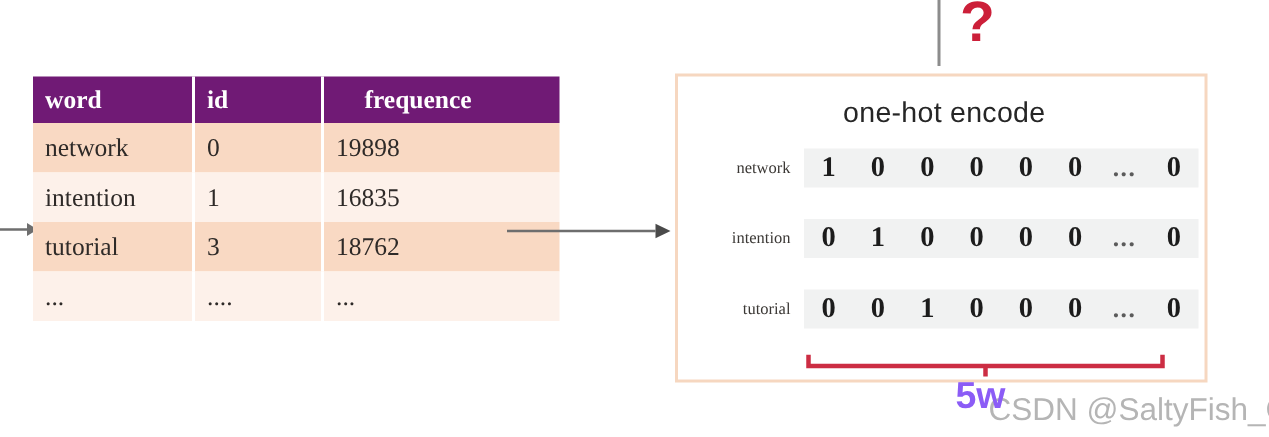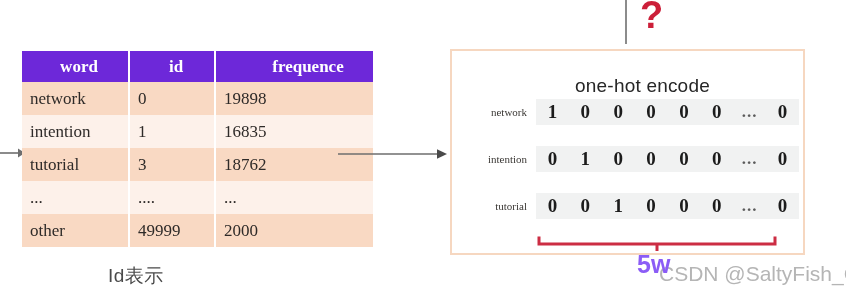--- a/index.html
+++ b/index.html
@@ -31,27 +31,26 @@
     padding: 0 0 0 8px;
     height: 33px;
     vertical-align: middle;
     text-align: left;
     font-size: 17px;
     color: #2e2a28;
     font-family: "Liberation Serif", serif;
     border: none;
   }
   #id-table thead th {
-    background: #6d28d9;
+    background: #701a75;
     color: #ffffff;
     font-weight: bold;
     height: 31px;
     font-size: 17px;
     border-right: 2px solid #ffffff;
-    text-align: center;
   }
   #id-table thead th:last-child { border-right: none; padding-left: 27px; }
   #id-table tbody tr.row-a td { background: #f9d9c3; }
   #id-table tbody tr.row-b td { background: #fdf1ea; }
   #id-table tbody td { border-right: 2px solid #ffffff; }
   #id-table tbody td:last-child { border-right: none; }
   .col-word { width: 98px; }
   .col-id   { width: 76px; }
   .col-freq { width: 130px; }
 
@@ -111,28 +110,27 @@
     top: 49px;
     width: 355px;
     height: 206px;
     border: 2px solid #f6d7c0;
     background: #ffffff;
     box-sizing: border-box;
   }
   .panel-title {
     position: absolute;
     left: 0;
-    top: 24px;
+    top: 14px;
     width: 355px;
     text-align: center;
     font-size: 19px;
     color: #262626;
     font-family: "Liberation Sans", sans-serif;
     letter-spacing: 0.2px;
-    padding-left: 13px;
   }
   .onehot-row {
     position: absolute;
     left: 12px;
     width: 335px;
     height: 26px;
     display: flex;
     align-items: center;
   }
   .onehot-row.r0 { top: 48px; }
@@ -230,29 +228,23 @@
       <tr class="row-a">
         <td>tutorial</td>
         <td>3</td>
         <td>18762</td>
       </tr>
       <tr class="row-b">
         <td>...</td>
         <td>....</td>
         <td>...</td>
       </tr>
-      <tr class="row-a">
-        <td>other</td>
-        <td>49999</td>
-        <td>2000</td>
-      </tr>
     </tbody>
   </table>
 
-  <div class="caption-left">Id表示</div>
 
   <svg class="mid-arrow" viewBox="0 0 110 16">
     <line x1="0" y1="8" x2="99" y2="8" stroke="#6e6e6e" stroke-width="1.7"></line>
     <polygon points="99,3.2 109,8 99,12.8" fill="#4a4a4a"></polygon>
   </svg>
 
   <div class="q-rule"></div>
   <div class="q-mark">?</div>
 
   <div id="onehot-panel">

